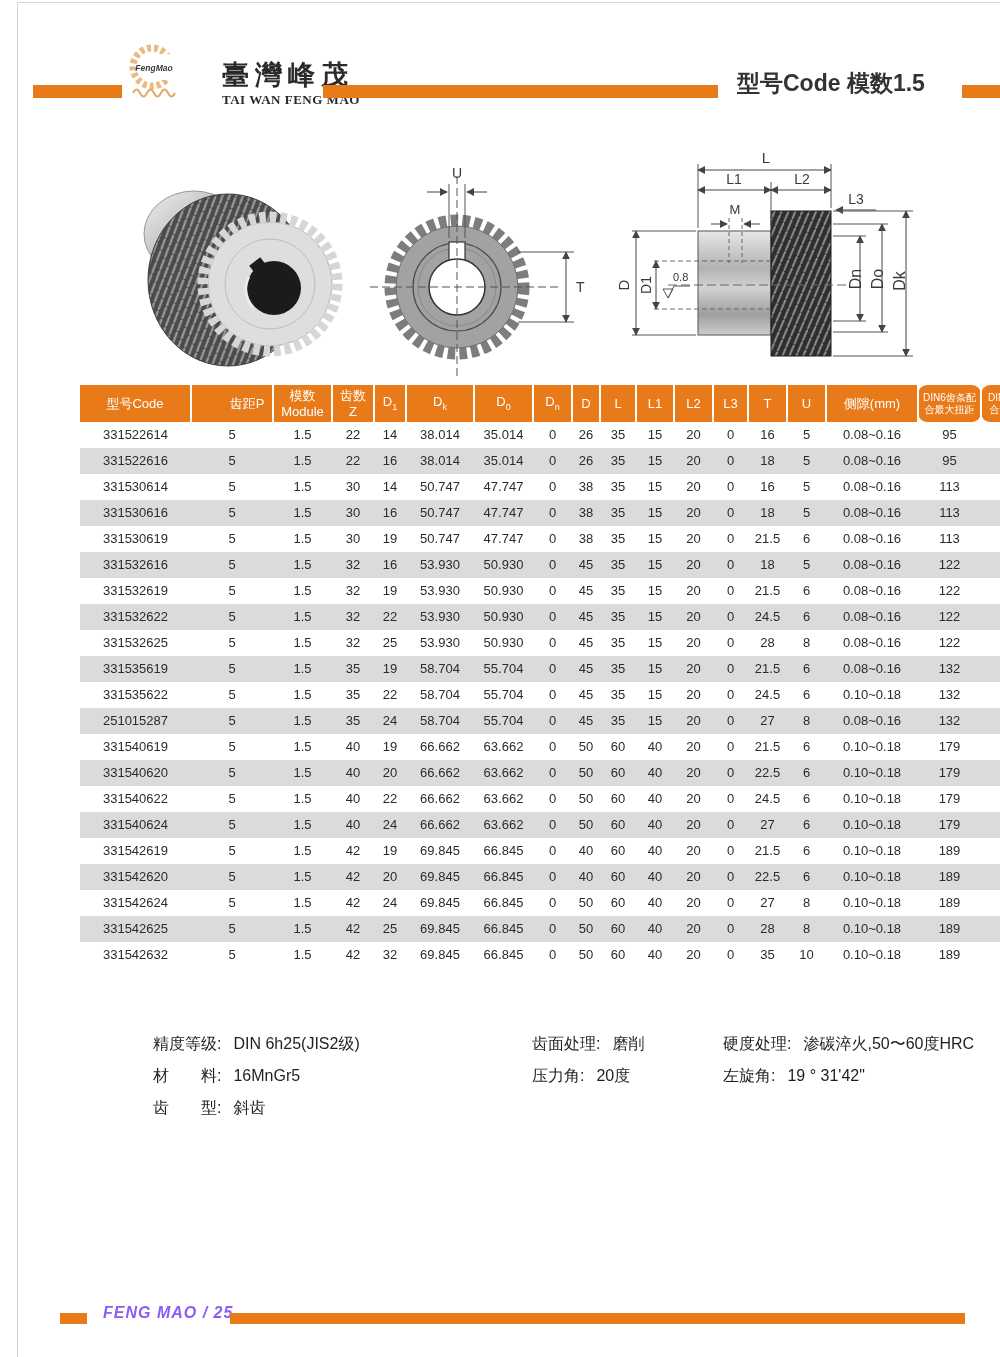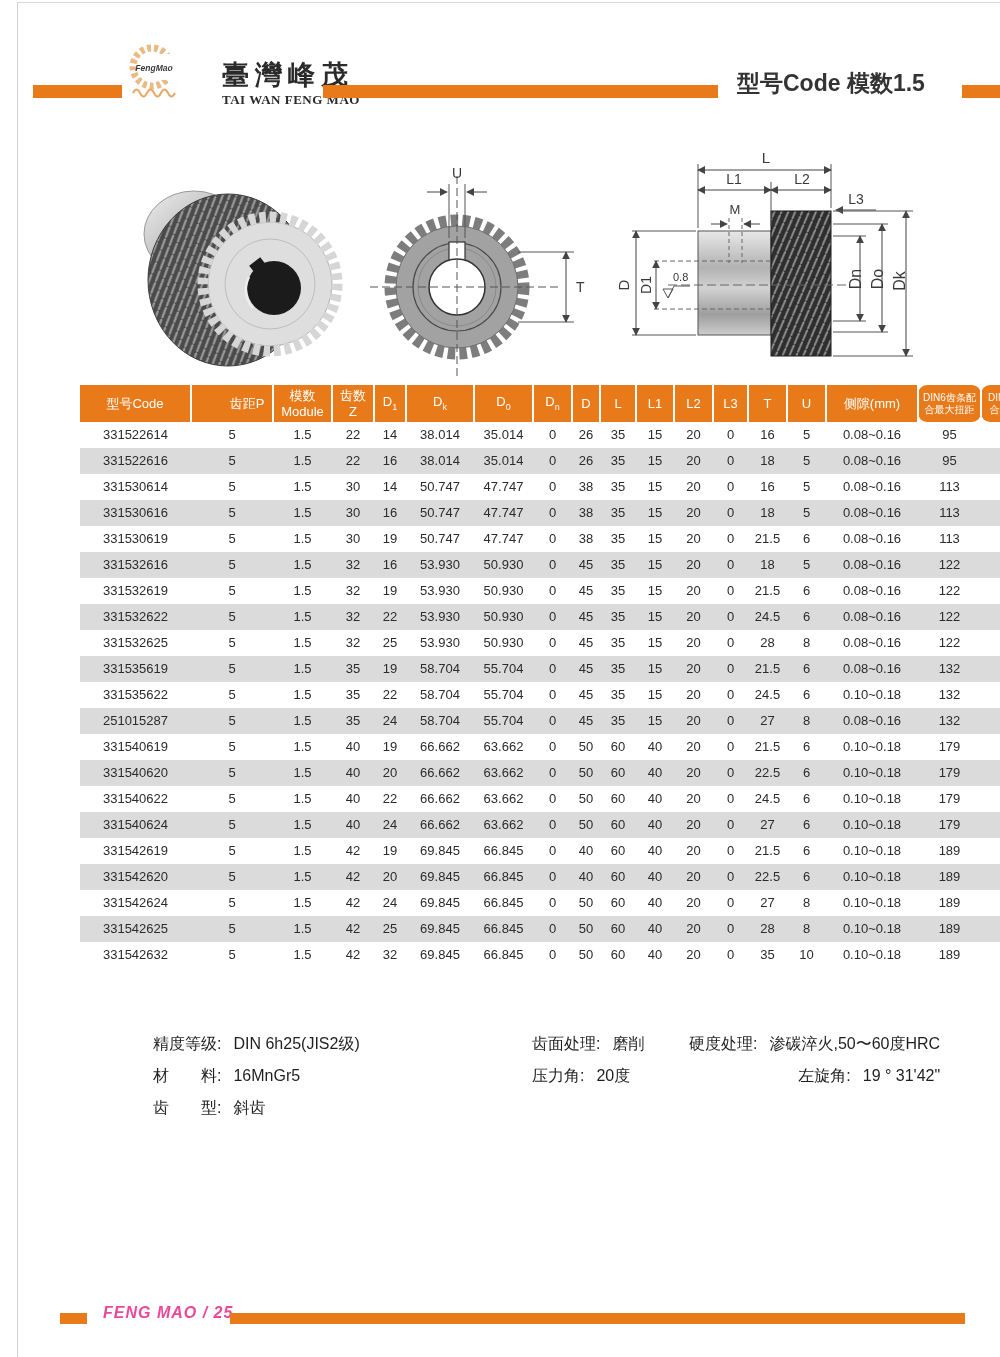--- a/index.html
+++ b/index.html
@@ -34,29 +34,29 @@
   table.spec thead th{background:#E87A1A;color:#fff;font-weight:normal;border-right:2px solid #fff;
              height:37px;vertical-align:middle;text-align:center;line-height:1.2;padding:0;}
   table.spec thead th:last-child{border-right:none;}
   table.spec thead th.small{font-size:10px;border-radius:9px;}
   table.spec thead th sub{font-size:9px;}
   table.spec tbody td{text-align:center;height:26px;padding:0;line-height:26px;}
   table.spec tbody tr:nth-child(even){background:#DBDBDB;}
 
   .specs{position:absolute;left:0;top:1034px;width:1000px;font-size:16px;color:#1f1f1f;}
   .spec-col{position:absolute;top:0;}
-  .spec-col1{left:105px;margin-left:48px;} .spec-col2{left:497px;margin-left:35px;} .spec-col3{left:689px;text-align:right;}
+  .spec-col1{left:105px;margin-left:48px;} .spec-col2{left:497px;margin-left:35px;} .spec-col3{left:723px;}
   .spec-line{margin-bottom:13px;white-space:pre;line-height:19px;}
   .spec-label{white-space:pre;}
   .spec-value{margin-left:12px;white-space:pre;}
 
   .footer-bar-s{position:absolute;left:60px;top:1313px;width:27px;height:11px;background:#E87A1A;}
   .footer-bar-l{position:absolute;left:230px;top:1313px;width:735px;height:11px;background:#E87A1A;}
   .footer-text{position:absolute;left:103px;top:1304px;font-style:italic;font-weight:bold;
-               font-size:16px;letter-spacing:1px;color:#ec4899;white-space:nowrap;}
+               font-size:16px;letter-spacing:1px;color:#8b5cf6;white-space:nowrap;}
 </style>
 </head>
 <body>
 
 <div class="page">
   <div class="page-edge-v"></div>
   <div class="page-edge-h"></div>
 
   <div class="bar bar-left"></div>
   <div class="logo">

